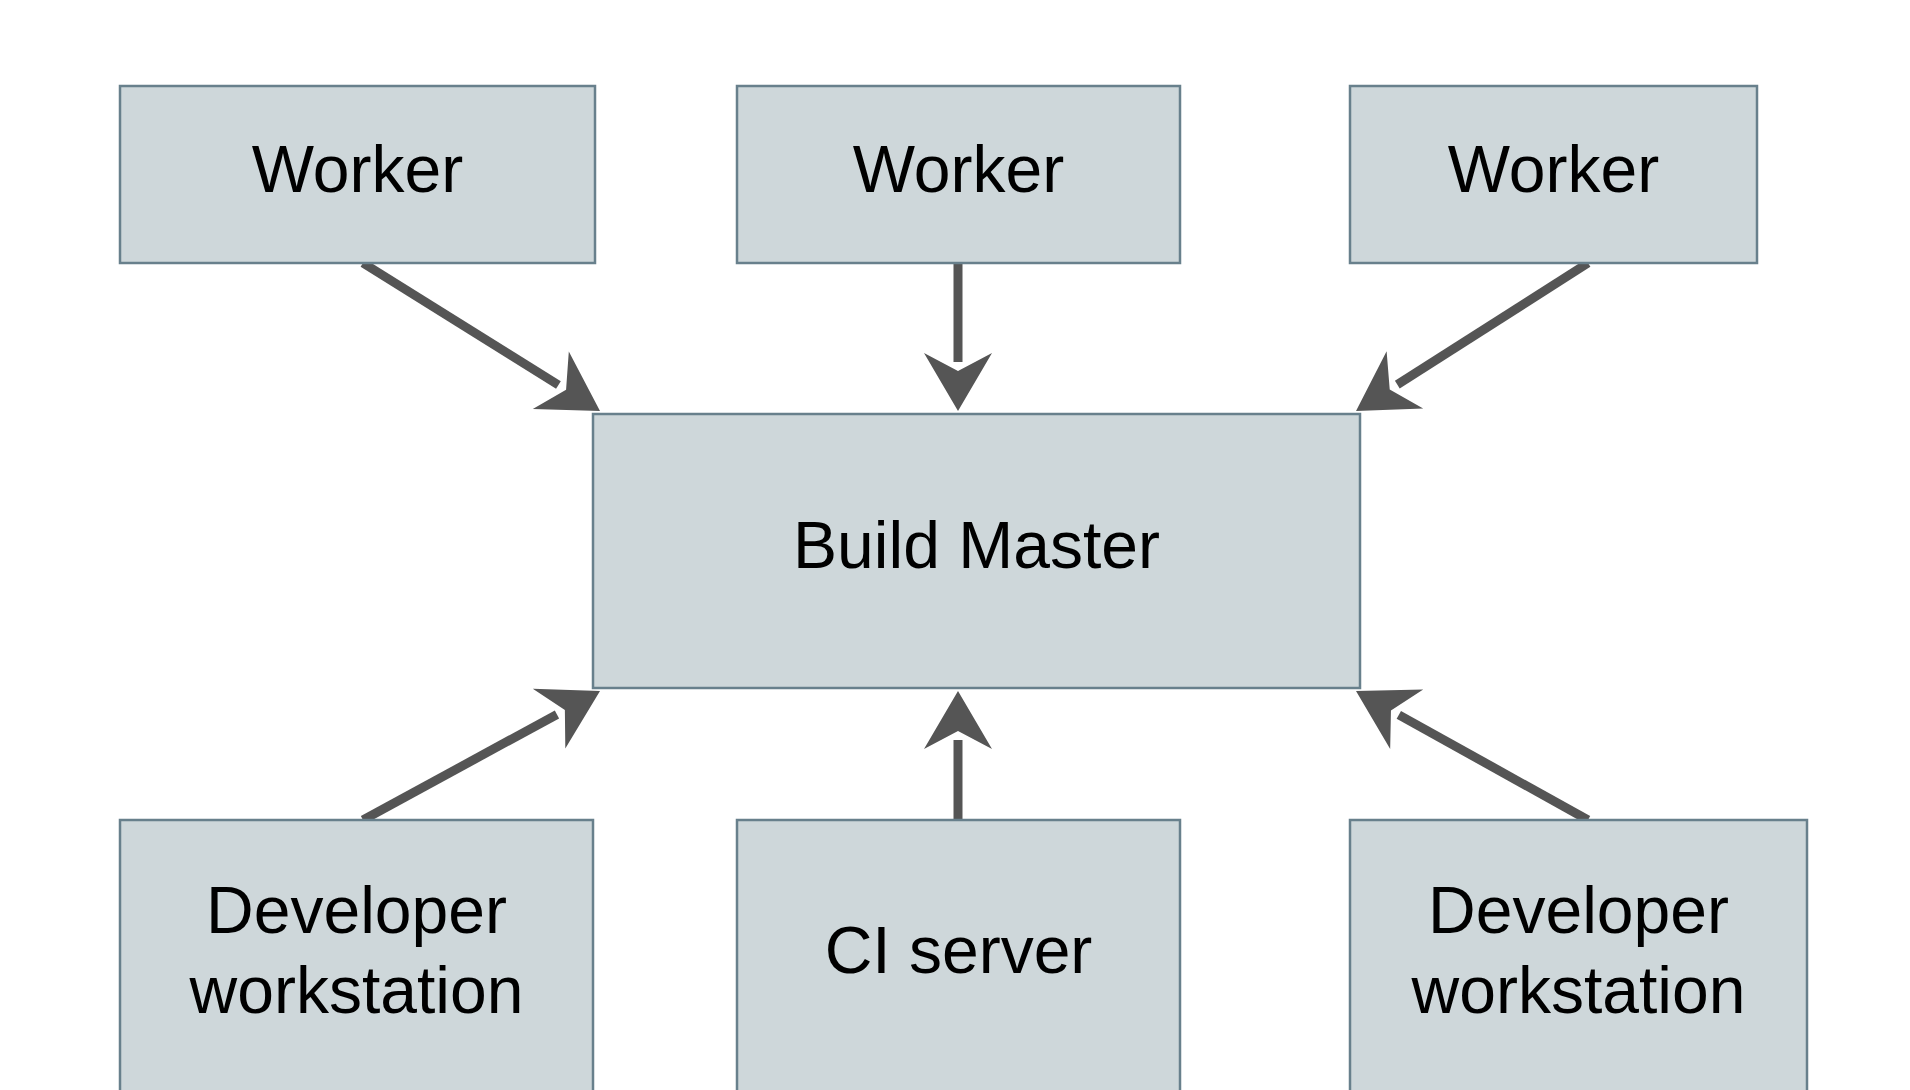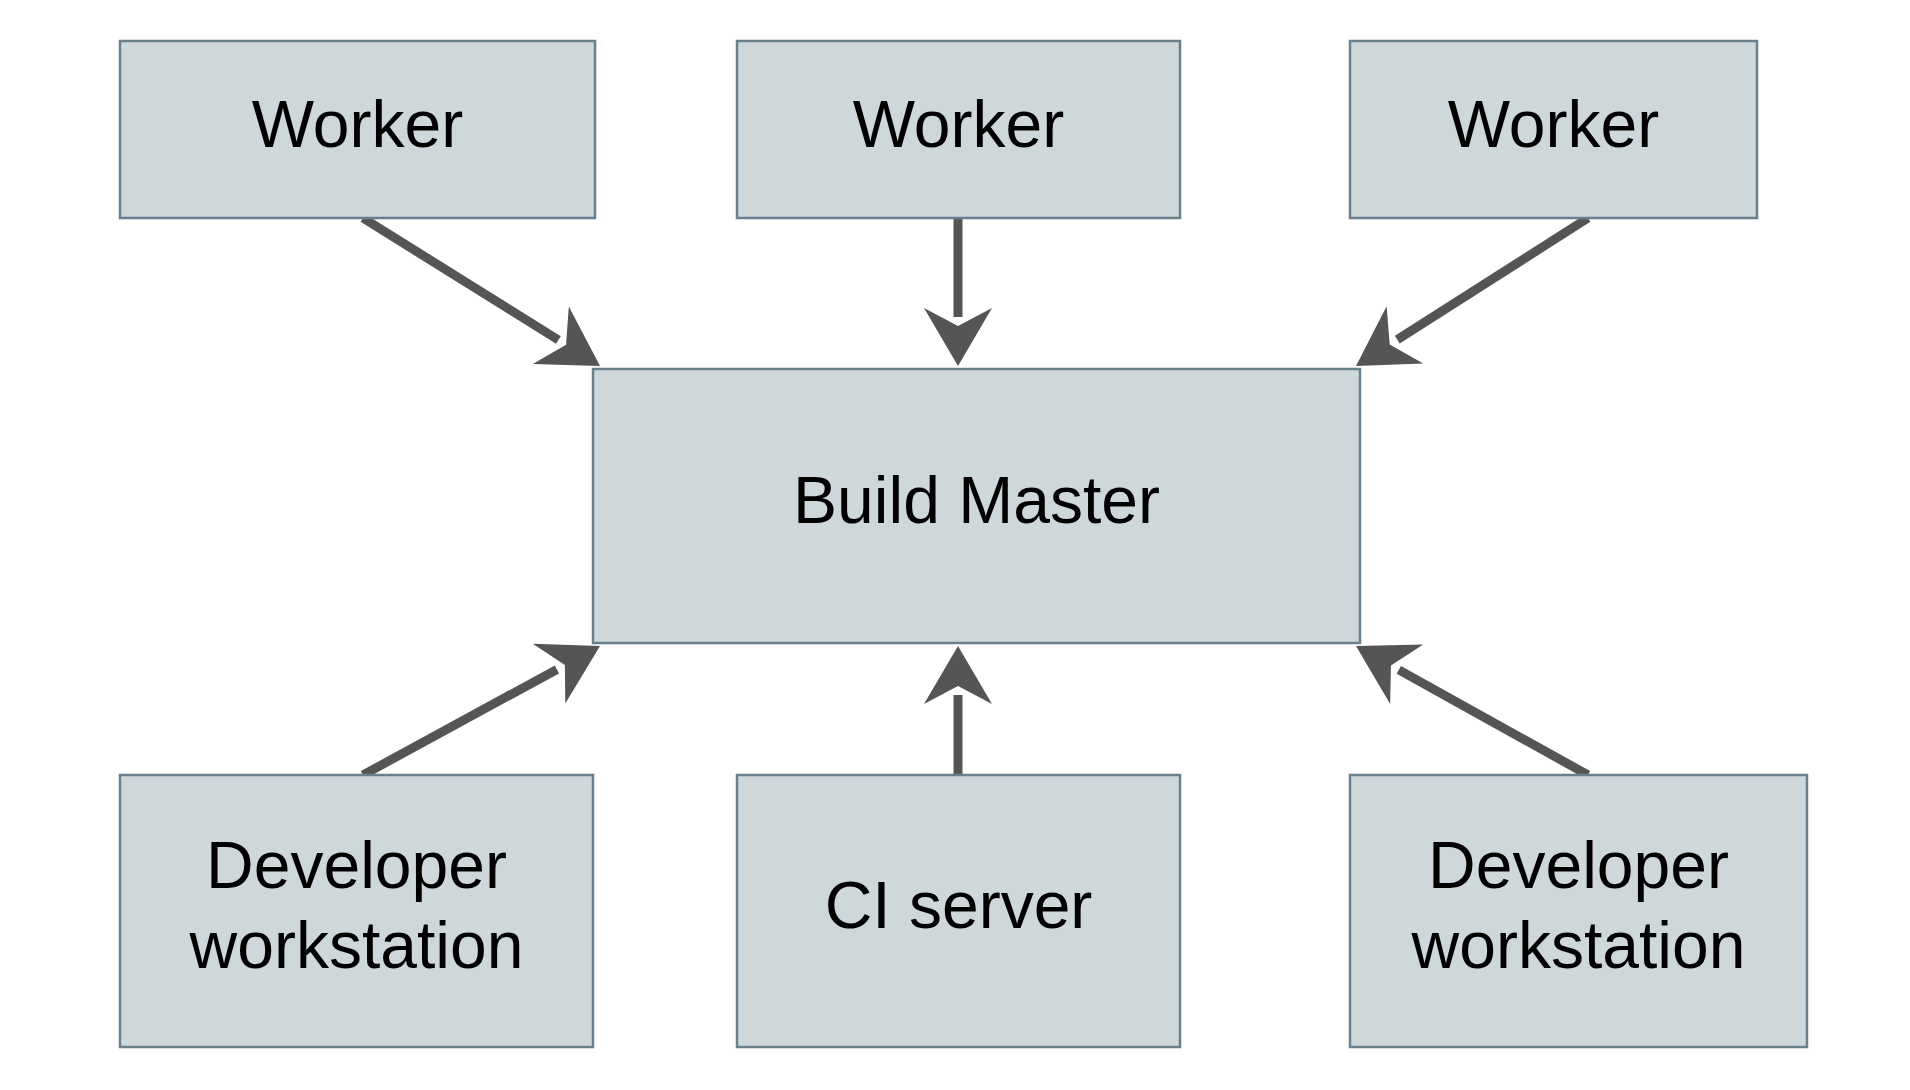--- a/index.html
+++ b/index.html
@@ -11,20 +11,21 @@
     width: 1910px;
     height: 1090px;
     font-family: "Liberation Sans", sans-serif;
     overflow: hidden;
   }
   #diagram-root {
     position: relative;
     width: 1910px;
     height: 914px;
     background: #ffffff;
+    margin-top: 45px;
   }
   svg.canvas {
     position: absolute;
     top: 0;
     left: 0;
     width: 1910px;
     height: 1090px;
     display: block;
   }
   .node-rect {

